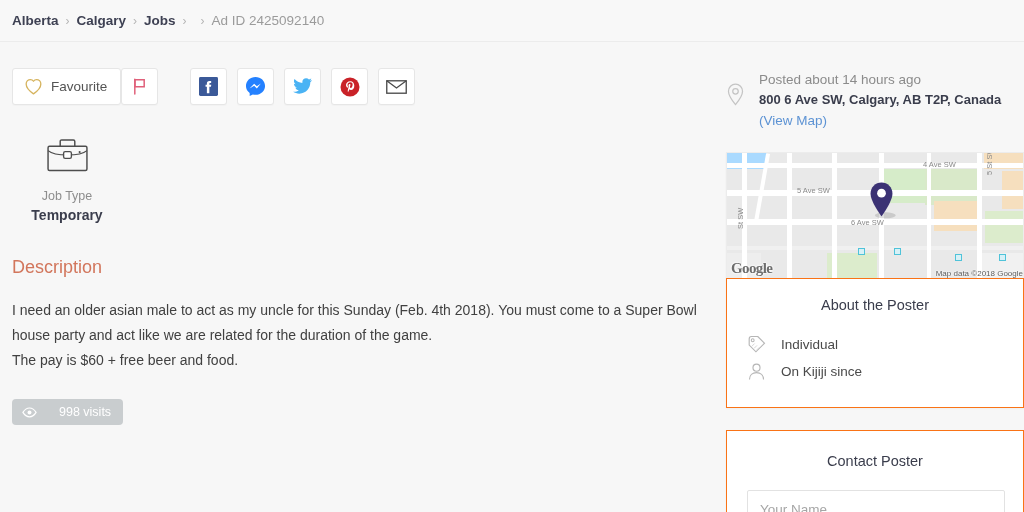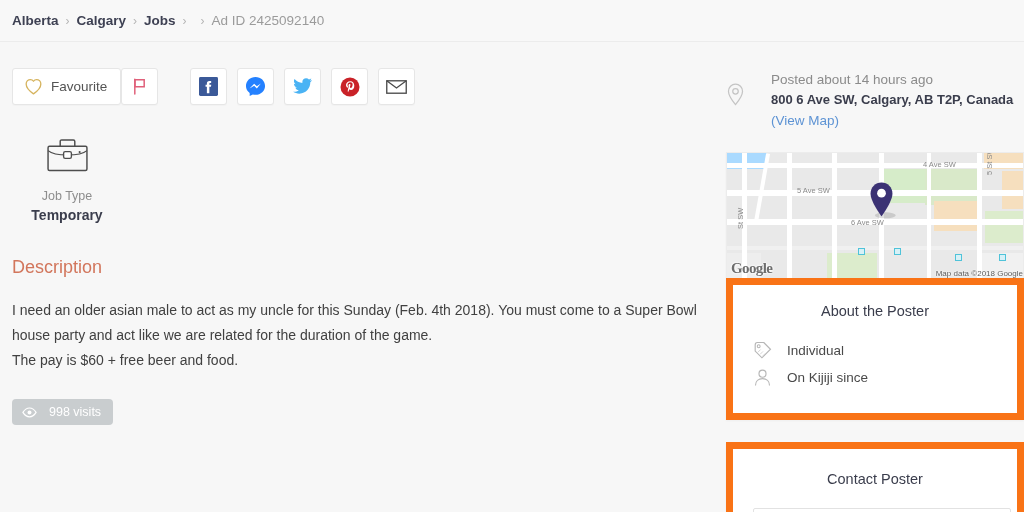--- a/index.html
+++ b/index.html
@@ -143,32 +143,32 @@
     line-height: 25px;
     color: #414141;
     max-width: 690px;
   }
 
   
   .visits {
     margin-top: 26px;
     display: inline-flex;
     align-items: center;
-    gap: 12px;
+    gap: 22px;
     background: #c9cdcf;
     color: #ffffff;
     border-radius: 4px;
     padding: 6px 12px 6px 10px;
     font-size: 12.5px;
   }
 
   
   .posted-block {
     display: flex;
-    gap: 25px;
+    gap: 13px;
     padding: 28px 0 0 6px;
   }
   .posted-pin { flex: 0 0 20px; padding-top: 13px; }
   .posted-when {
     font-size: 13.5px;
     color: #8b8b8b;
     line-height: 19px;
   }
   .posted-addr {
     font-size: 13px;
@@ -254,21 +254,21 @@
     height: 7px;
     border: 1px solid #4fc3d9;
     background: #d7f1f7;
   }
 
   
   .card {
     width: 298px;
     margin-left: 6px;
     background: #fff;
-    border: 7px solid #f97316;
+    border: 1px solid #f97316;
     box-shadow: 0 1px 2px rgba(0,0,0,0.04);
   }
   .poster-card { padding: 18px 0 22px; }
   .card-title {
     text-align: center;
     font-size: 14.5px;
     color: #3a3d4c;
     font-weight: 400;
   }
   .poster-rows { margin-top: 18px; padding-left: 20px; }

